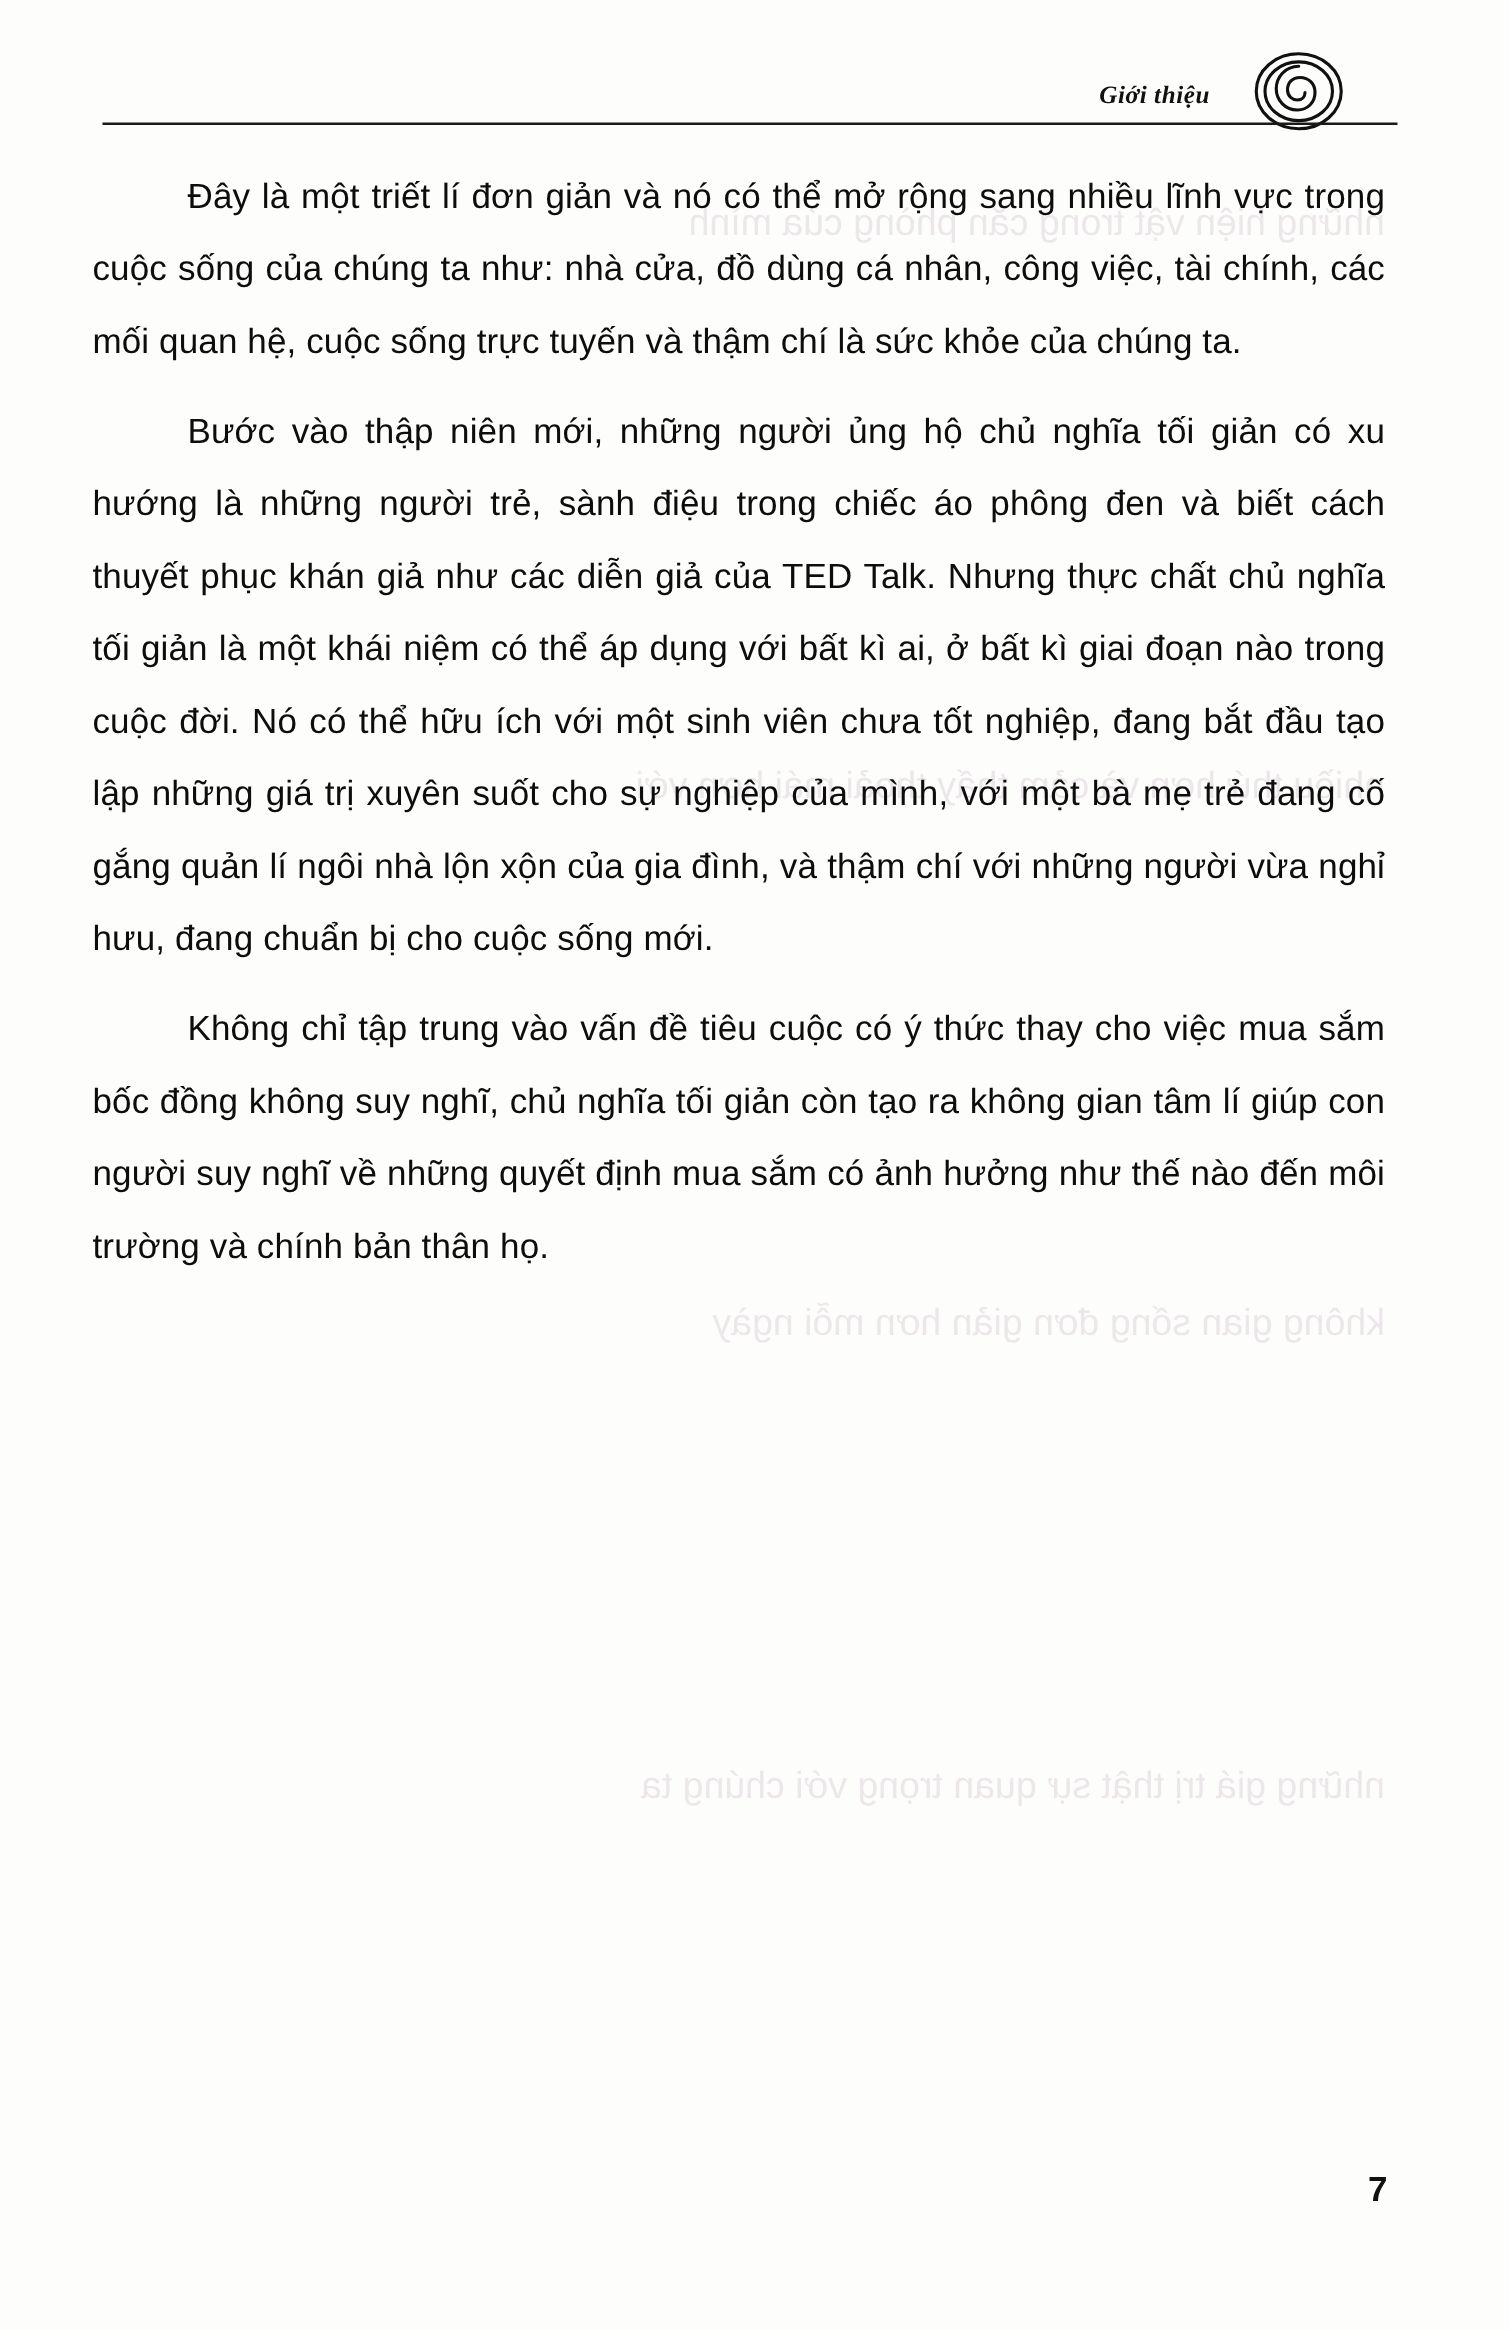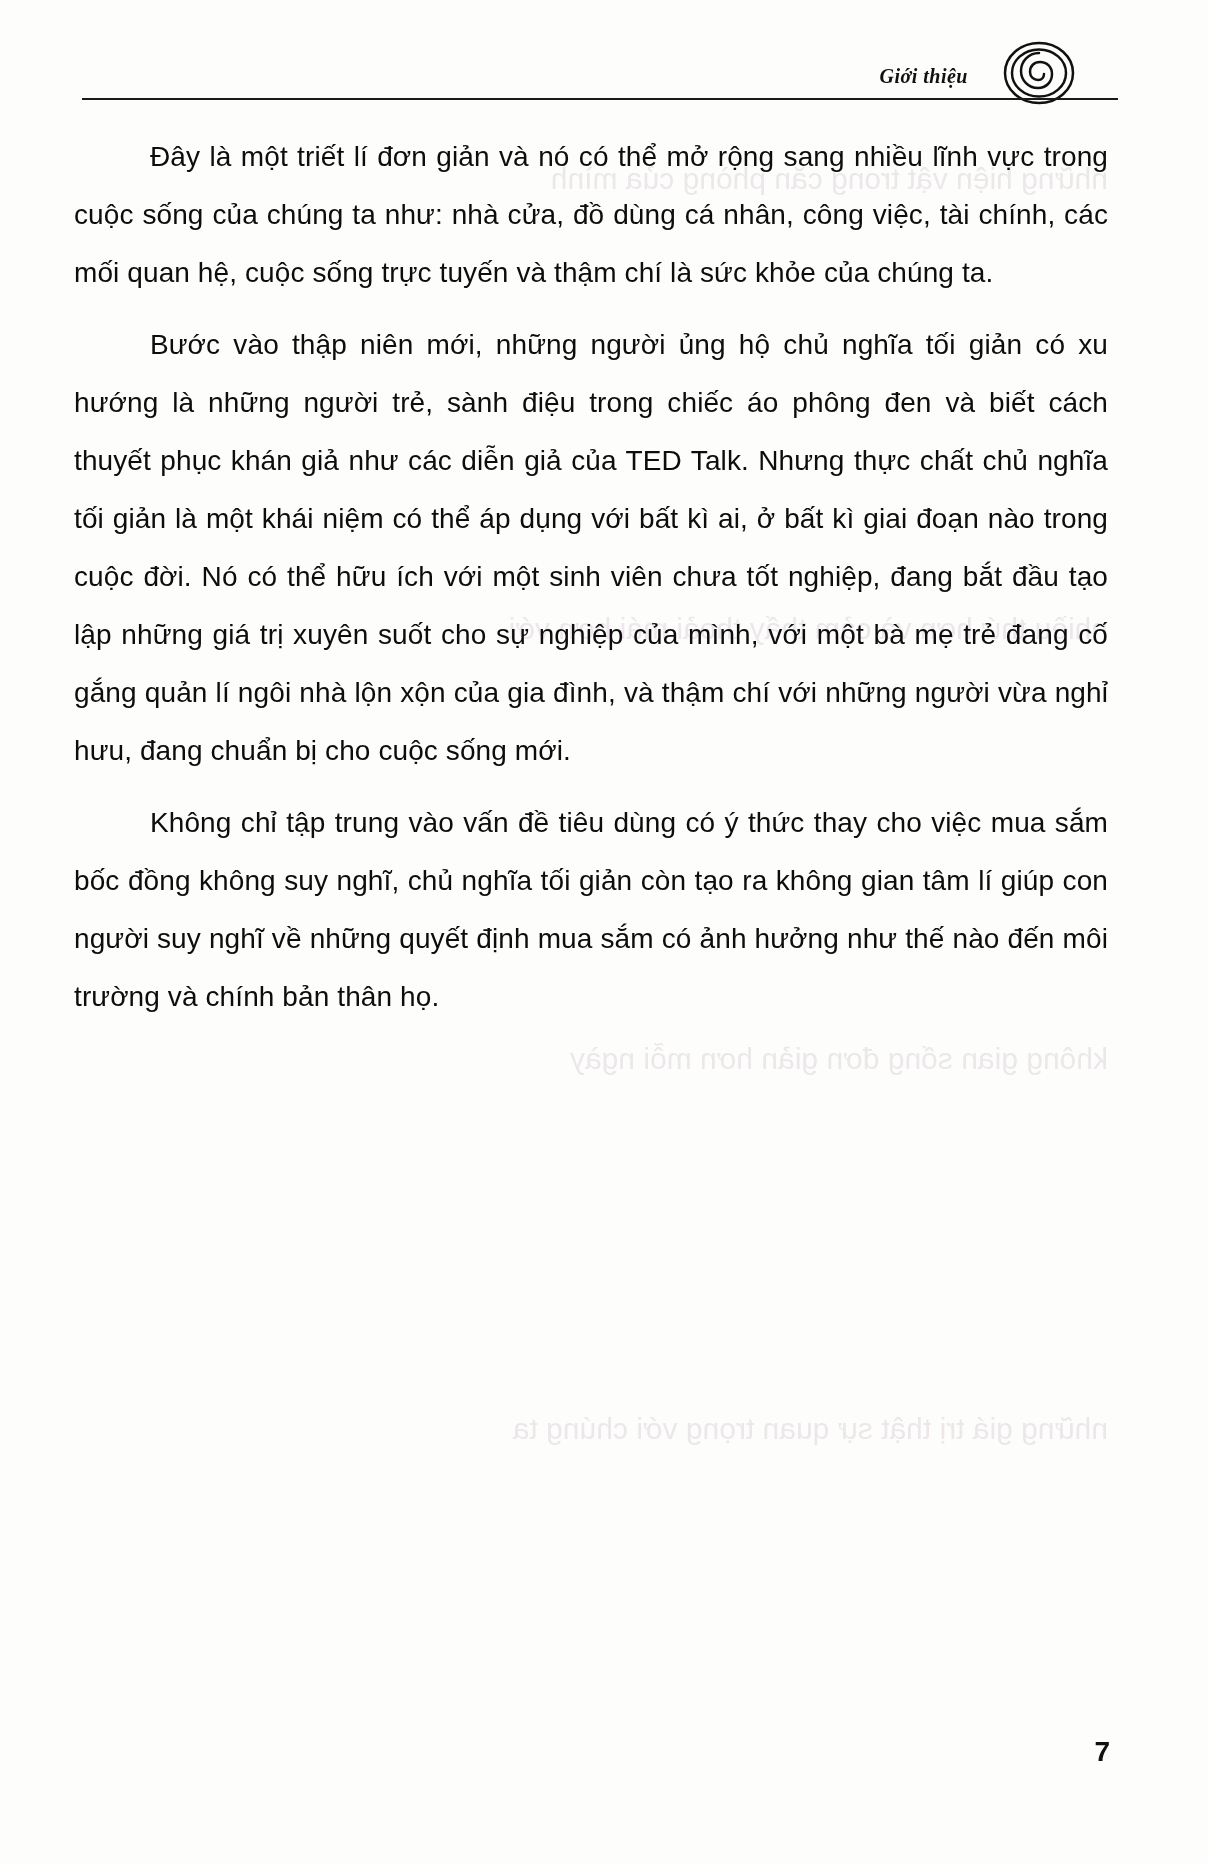--- a/index.html
+++ b/index.html
@@ -128,18 +128,18 @@
         <ellipse cx="37" cy="33" rx="27" ry="23.5" fill="none" stroke="#111111" stroke-width="2.5"></ellipse>
         <path d="M 37 13 C 26 13 19 22 19 31 C 19 40 26 48 36 48 C 44 48 50 42 50 34 C 50 27 45 22 38 22 C 32 22 28 26 28 32 C 28 37 32 40 36 40 C 40 40 42 37 42 34" fill="none" stroke="#111111" stroke-width="2.5" stroke-linecap="round"></path>
       </svg>
     </div>
     <div class="header-rule"></div>
   </div>
 
   <div class="content">
     <p class="para">Đây là một triết lí đơn giản và nó có thể mở rộng sang nhiều lĩnh vực trong cuộc sống của chúng ta như: nhà cửa, đồ dùng cá nhân, công việc, tài chính, các mối quan hệ, cuộc sống trực tuyến và thậm chí là sức khỏe của chúng ta.</p>
     <p class="para">Bước vào thập niên mới, những người ủng hộ chủ nghĩa tối giản có xu hướng là những người trẻ, sành điệu trong chiếc áo phông đen và biết cách thuyết phục khán giả như các diễn giả của TED Talk. Nhưng thực chất chủ nghĩa tối giản là một khái niệm có thể áp dụng với bất kì ai, ở bất kì giai đoạn nào trong cuộc đời. Nó có thể hữu ích với một sinh viên chưa tốt nghiệp, đang bắt đầu tạo lập những giá trị xuyên suốt cho sự nghiệp của mình, với một bà mẹ trẻ đang cố gắng quản lí ngôi nhà lộn xộn của gia đình, và thậm chí với những người vừa nghỉ hưu, đang chuẩn bị cho cuộc sống mới.</p>
-    <p class="para">Không chỉ tập trung vào vấn đề tiêu dùng có ý thức thay cho việc mua sắm bốc đồng không suy nghĩ, chủ nghĩa tối giản còn tạo ra không gian tâm lí giúp con người suy nghĩ về những quyết định mua sắm có ảnh hưởng như thế nào đến môi trường và chính bản thân họ.</p>
+    <p class="para">Không chỉ tập trung vào vấn đề tiêu cuộc có ý thức thay cho việc mua sắm bốc đồng không suy nghĩ, chủ nghĩa tối giản còn tạo ra không gian tâm lí giúp con người suy nghĩ về những quyết định mua sắm có ảnh hưởng như thế nào đến môi trường và chính bản thân họ.</p>
   </div>
 
   <div class="page-number">7</div>
 
 </div>
 
 </body></html>

